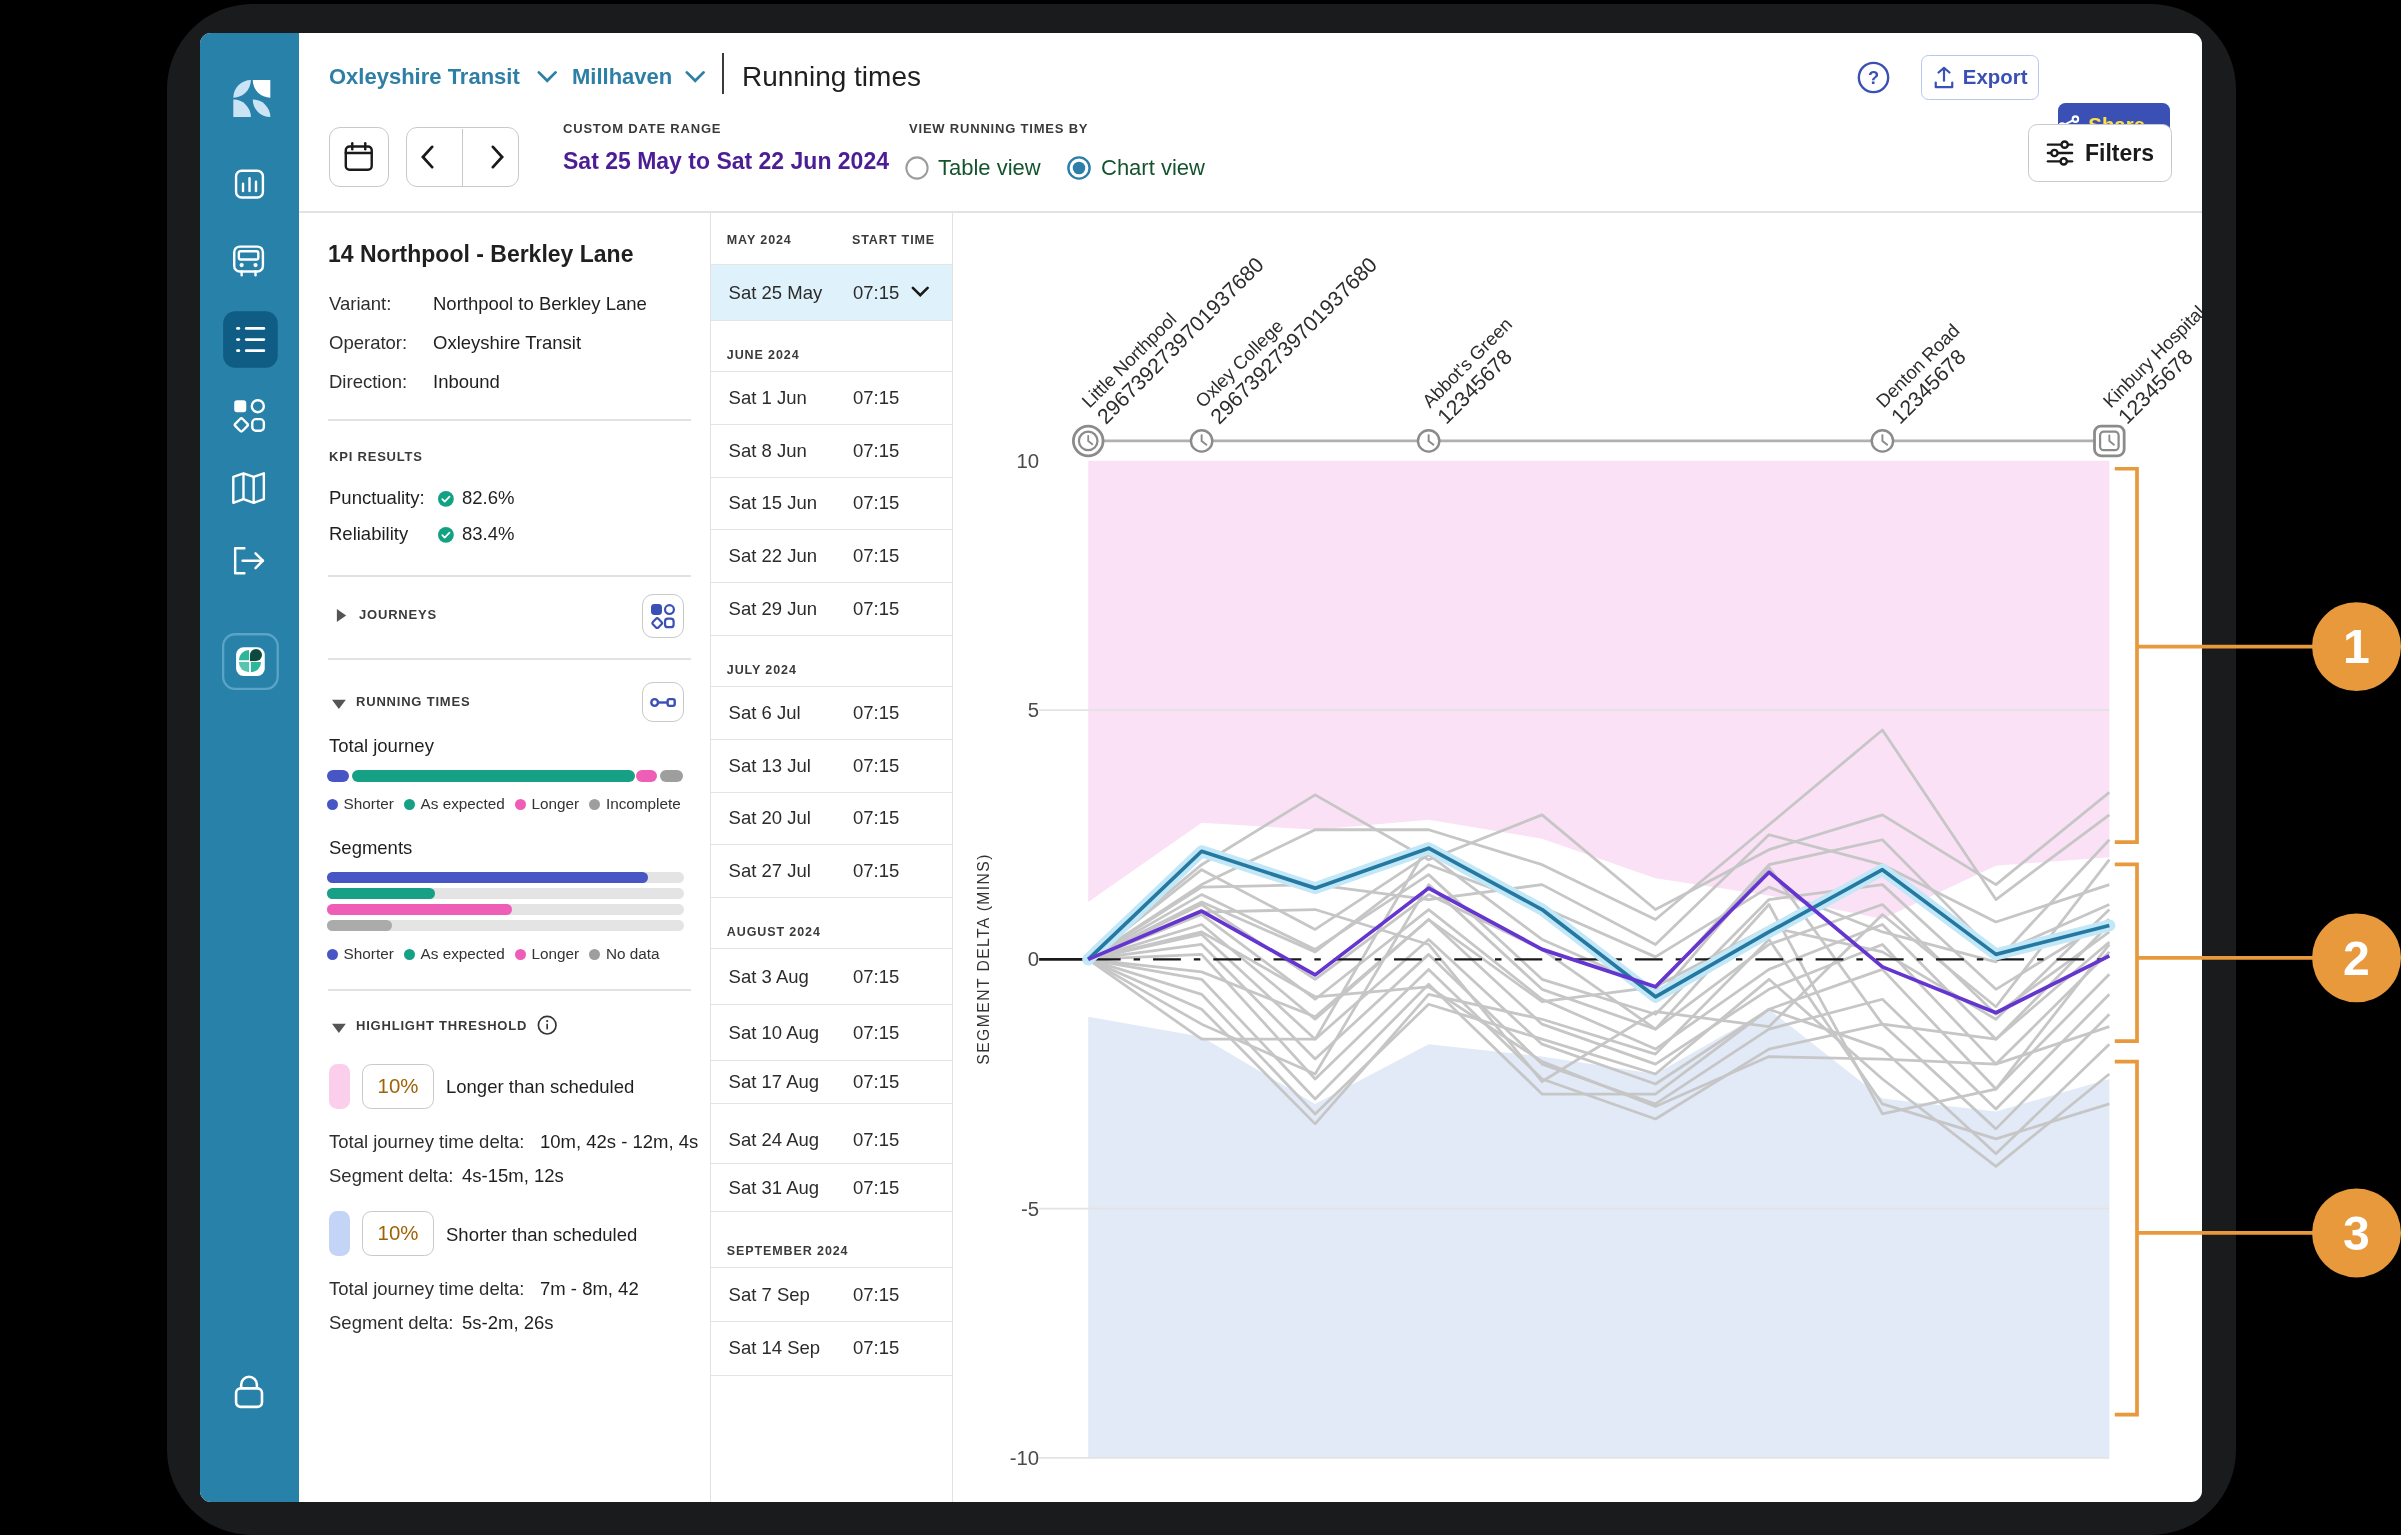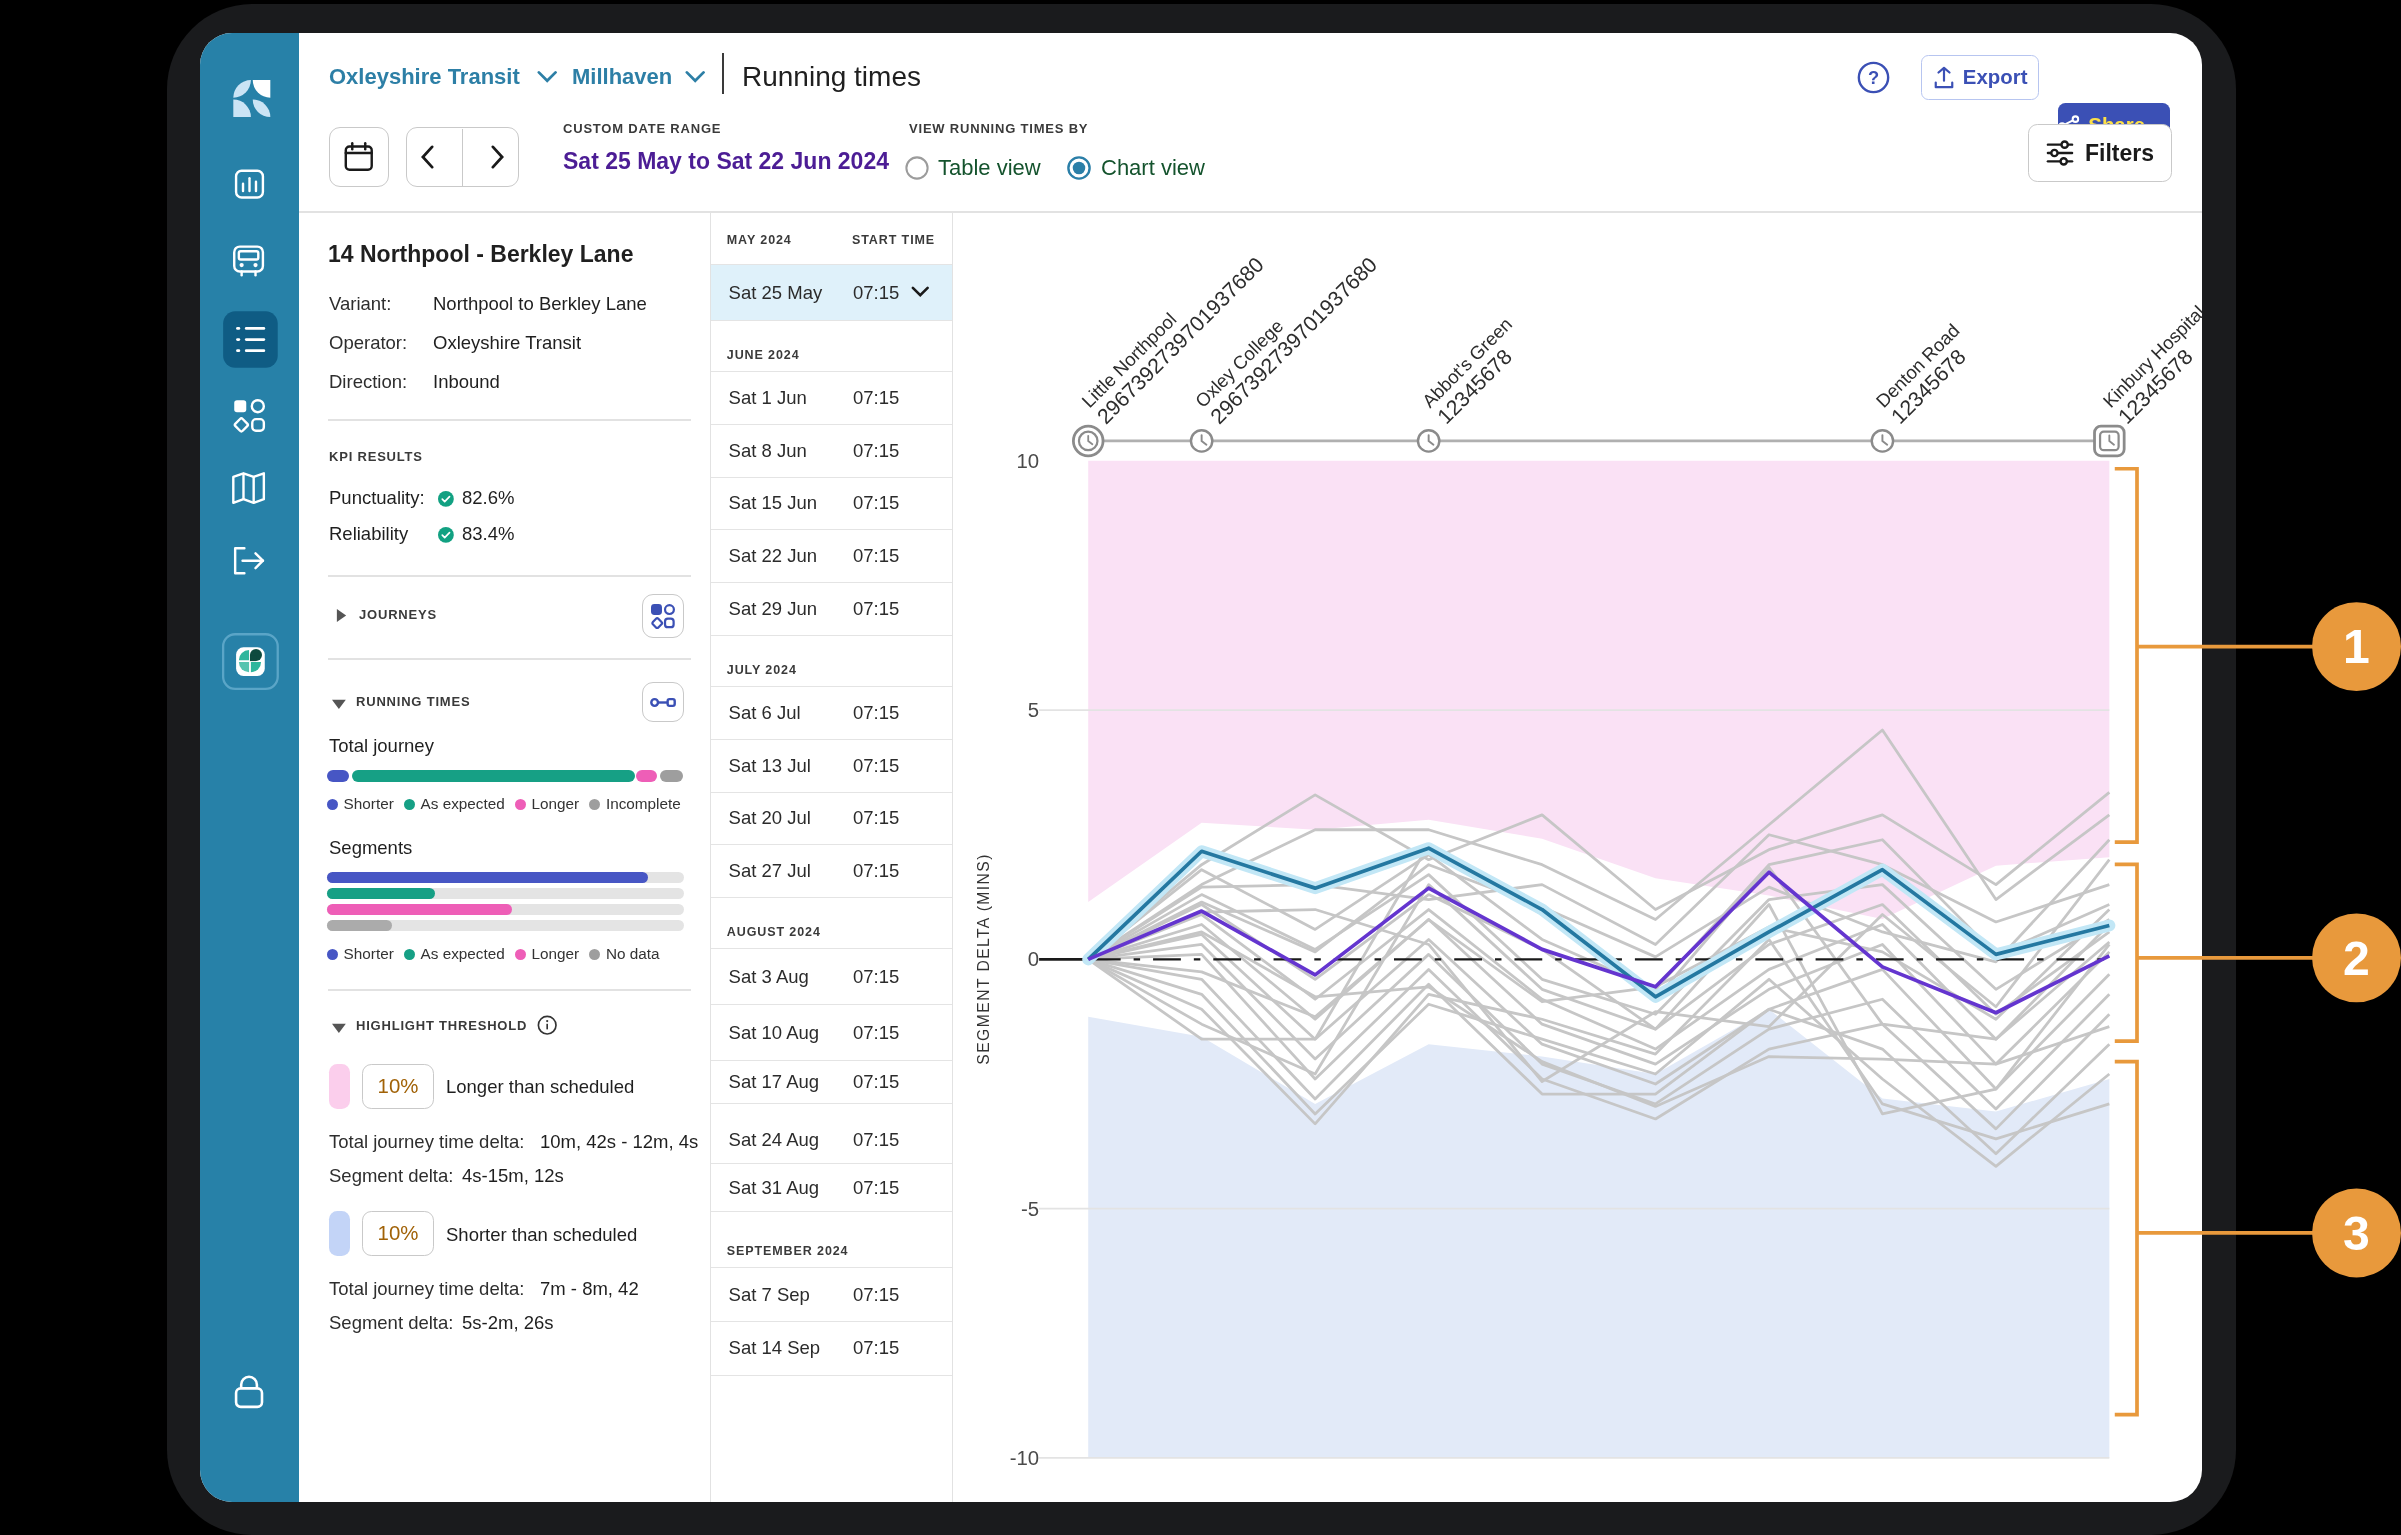--- a/index.html
+++ b/index.html
@@ -1,18 +1,18 @@
 <!DOCTYPE html>
 <html style="font-size:15px"><head><meta charset="utf-8">
 <style>
 * { margin:0; padding:0; box-sizing:border-box; }
 html,body { width:2401px; height:1535px; background:#000; font-family:"Liberation Sans", sans-serif; }
 #page { position:relative; width:2401px; height:1535px; overflow:hidden; }
 .bezel { position:absolute; left:167px; top:3.7px; width:2069px; height:1531px; background:#1a1b1d; border-radius:85px; }
-.screen { position:absolute; left:200px; top:33px; width:2002px; height:1469px; background:#fff; border-radius:32px; overflow:hidden; }
+.screen { position:absolute; left:200px; top:33px; width:2002px; height:1469px; background:#fff; border-radius:11px; overflow:hidden; }
 .sidebar { position:absolute; left:0; top:0; width:99px; height:1469px; background:#2781a8; }
 .hline { position:absolute; height:1.9px; background:#e2e2e2; }
 .crumb { position:absolute; font-size:22px; font-weight:600; color:#2d7fa6; white-space:nowrap; }
 .t29 { position:absolute; font-size:28px; font-weight:400; color:#1f1f1f; white-space:nowrap; }
 .t26 { position:absolute; font-size:23px; font-weight:600; color:#1f1f1f; white-space:nowrap; }
 .t27 { position:absolute; font-size:22px; color:#14532d; white-space:nowrap; }
 .t27b { position:absolute; font-size:23px; font-weight:700; color:#4c1d95; white-space:nowrap; }
 .t24 { position:absolute; font-size:18.5px; color:#1f1f1f; white-space:nowrap; }
 .t22 { position:absolute; font-size:18.5px; color:#1f1f1f; white-space:nowrap; }
 .t22g { position:absolute; font-size:18.5px; color:#2e2e2e; white-space:nowrap; }

